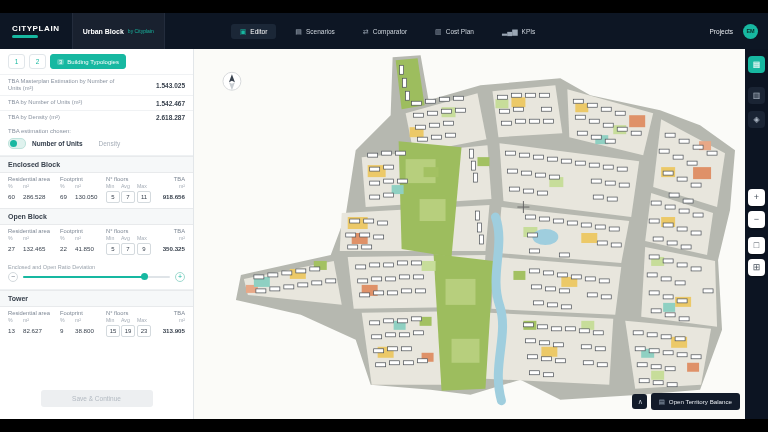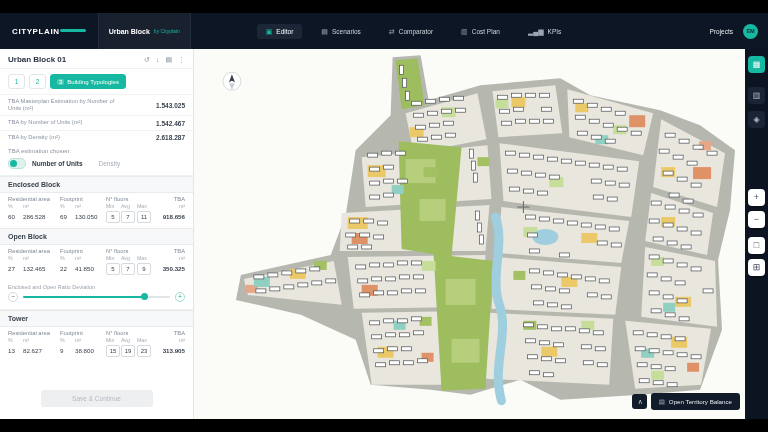--- a/index.html
+++ b/index.html
@@ -1,21 +1,21 @@
 <!DOCTYPE html>
 <html><head>
 <meta charset="utf-8">
 <style>
   html,body{margin:0;padding:0;background:#000;}
   body{width:768px;height:432px;overflow:hidden;font-family:"Liberation Sans",sans-serif;-webkit-font-smoothing:antialiased;}
   .stage{position:relative;width:768px;height:432px;background:#000;}
   .app{position:absolute;top:13px;left:0;width:768px;height:406px;background:#fff;display:flex;flex-direction:column;}
   
   .navbar{flex:0 0 36px;background:#0d1624;display:flex;align-items:center;color:#e8ecf1;}
-  .brand{padding:0 12px;display:flex;flex-direction:row;justify-content:center;cursor:pointer;}
+  .brand{padding:0 12px;display:flex;flex-direction:column;justify-content:center;cursor:pointer;}
   .brand-name{font-size:8px;font-weight:bold;letter-spacing:.6px;color:#fff;}
   .brand-bar{width:26px;height:3px;border-radius:2px;background:#17b8a1;margin-top:2px;}
   .workspace-tab{height:100%;background:#19212f;border-left:1px solid #232c3c;border-right:1px solid #232c3c;display:flex;align-items:center;gap:4px;padding:0 10px;cursor:pointer;}
   .ws-title{font-size:7px;font-weight:bold;color:#fff;}
   .ws-by{font-size:5px;color:#17b8a1;}
   .nav-items{display:flex;align-items:center;gap:10px;margin-left:66px;}
   .nav-item{display:flex;align-items:center;gap:4px;padding:4px 9px;border-radius:3px;cursor:pointer;font-size:6.5px;color:#cfd6de;}
   .nav-item .nico{font-size:7px;color:#9aa6b4;line-height:1;}
   .nav-item.active{background:#1b2737;color:#fff;}
   .nav-item.active .nico{color:#17b8a1;}
@@ -112,29 +112,20 @@
       </nav>
       <div class="nav-right">
         <span class="projects">Projects</span>
         <span class="avatar">EM</span>
       </div>
     </header>
 
     <div class="main">
 
       <aside class="sidebar">
-        <div class="sb-header">
-          <span class="sb-title">Urban Block 01</span>
-          <span class="sb-icons">
-            <span>↺</span>
-            <span>↓</span>
-            <span>▤</span>
-            <span>⋮</span>
-          </span>
-        </div>
         <div class="steps">
           <span class="step">1</span>
           <span class="step">2</span>
           <span class="step active">
             <span class="step-num">3</span>
             <span>Building Typologies</span>
           </span>
         </div>
 
         <div class="est-row">

